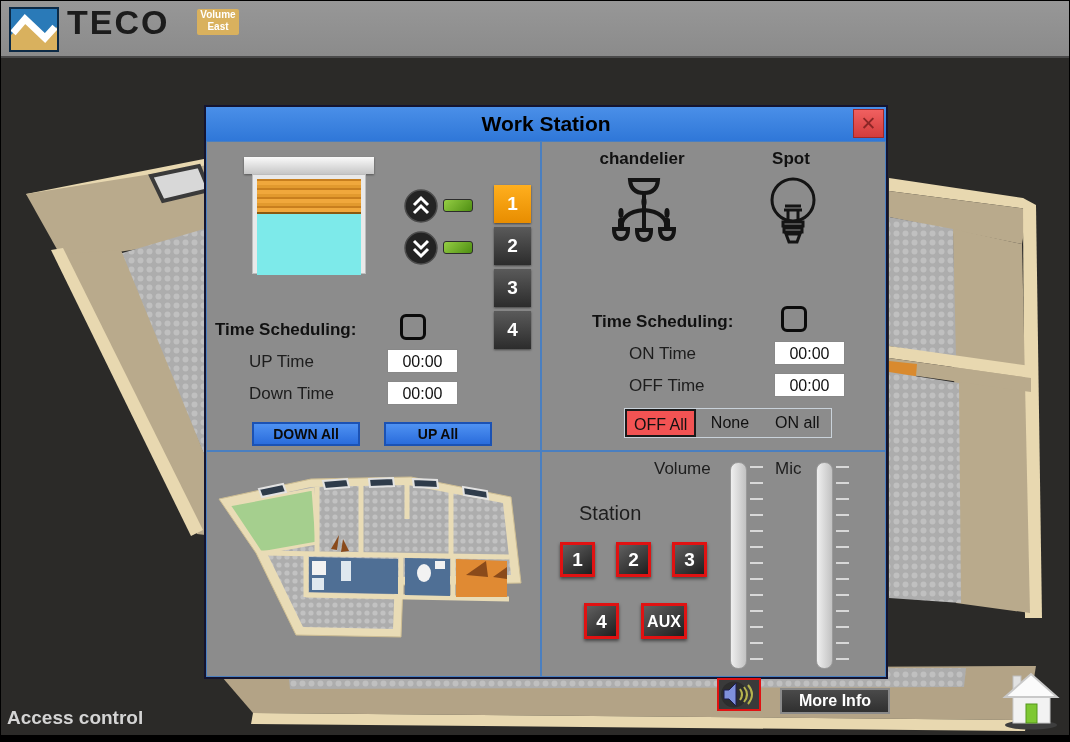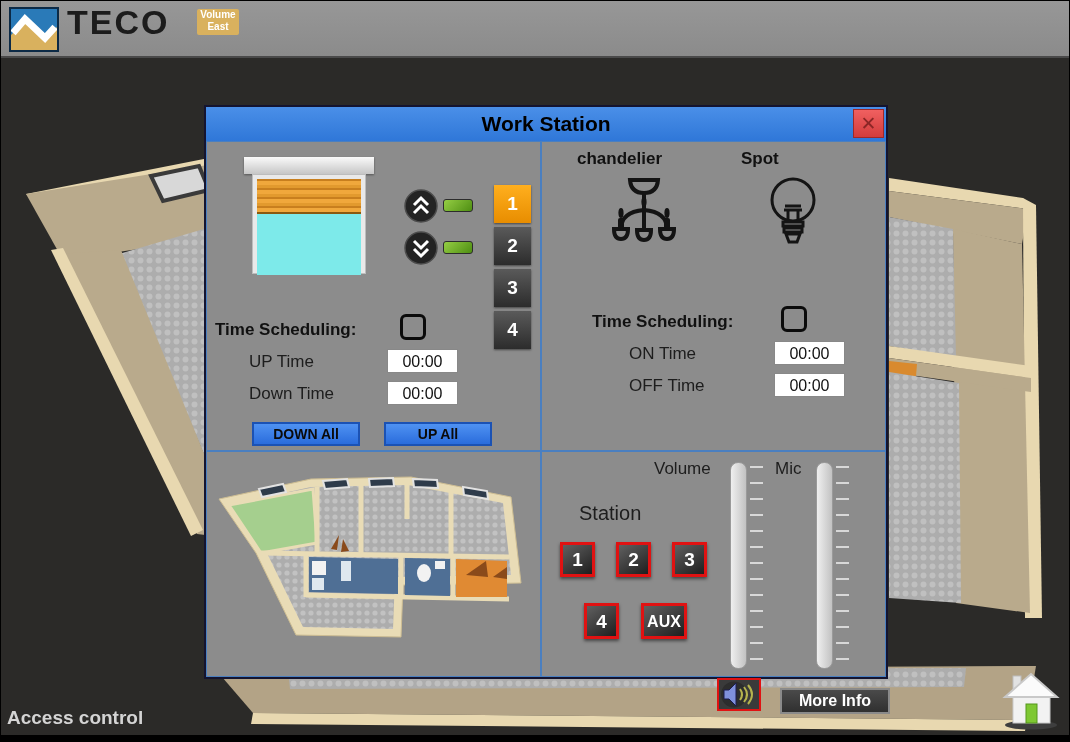--- a/index.html
+++ b/index.html
@@ -49,21 +49,21 @@
   .tab.active{background:linear-gradient(#ffaf1e,#e88d00);}
   .sched-label{font-size:17px;font-weight:bold;color:#111;}
   .checkbox{width:26px;height:26px;border:3px solid #0b0b0b;border-radius:6px;cursor:pointer;}
   .field-label{font-size:17px;color:#1d1d1d;}
   .time-field{width:71px;height:24px;background:#fff;border:1px solid #888;
               font-size:16px;font-weight:normal;color:#111;text-align:center;line-height:23px;cursor:text;}
   .blue-btn{height:24px;background:linear-gradient(#4f92f2,#2a6cdc);border:2px solid #1b52b4;
             color:#0a0a0a;font-size:14px;font-weight:bold;text-align:center;line-height:20px;cursor:pointer;}
 
   
-  .fixture-label{font-size:17px;font-weight:bold;color:#111;text-align:left;}
+  .fixture-label{font-size:17px;font-weight:bold;color:#111;text-align:center;}
   #seg-group{left:417px;top:266px;width:208px;height:30px;border:1px solid #c9d2da;
              display:flex;align-items:stretch;}
   .seg{font-size:16px;color:#111;text-align:center;line-height:28px;cursor:pointer;flex:1;}
   .seg.off-all{background:#f25353;border:2px solid #1a1a1a;color:#111;font-weight:normal;}
 
   
   .slider-track{width:17px;background:linear-gradient(to right,#efefef,#c2c2c2);
                 border:1px solid #9a9a9a;border-radius:8px;cursor:pointer;}
   .ticks{width:13px;background:repeating-linear-gradient(to bottom,#d8d8d8 0 2px,transparent 2px 16px);}
   .audio-label{font-size:17px;color:#1d1d1d;}
@@ -231,20 +231,25 @@
 
       <div class="abs sched-label" style="left:385px;top:170px;width:190px">Time Scheduling:</div>
       <div class="abs checkbox" style="left:574px;top:164px"></div>
 
       <div class="abs field-label" style="left:422px;top:202px">ON Time</div>
       <div class="abs time-field" style="left:567px;top:199px">00:00</div>
 
       <div class="abs field-label" style="left:422px;top:234px">OFF Time</div>
       <div class="abs time-field" style="left:567px;top:231px">00:00</div>
 
+      <div id="seg-group" class="abs">
+        <div class="seg off-all">OFF All</div>
+        <div class="seg">None</div>
+        <div class="seg">ON all</div>
+      </div>
 
       <svg class="abs" style="left:4px;top:315px" width="326" height="218" viewBox="0 0 326 218">
         <defs>
           <pattern id="cob2" width="8" height="8" patternUnits="userSpaceOnUse">
             <rect width="8" height="8" fill="#adadad"></rect>
             <circle cx="4" cy="4" r="2.6" fill="#c2c2c2"></circle>
           </pattern>
         </defs>
         <polygon points="8,42 100,22 200,20 300,40 310,126 192,128 190,180 85,178 45,96" fill="#e9dcb6" stroke="#cdbd93" stroke-width="1"></polygon>
         <polygon points="18,48 100,30 197,28 292,46 300,118 184,120 182,172 92,170 54,92" fill="url(#cob2)"></polygon>

